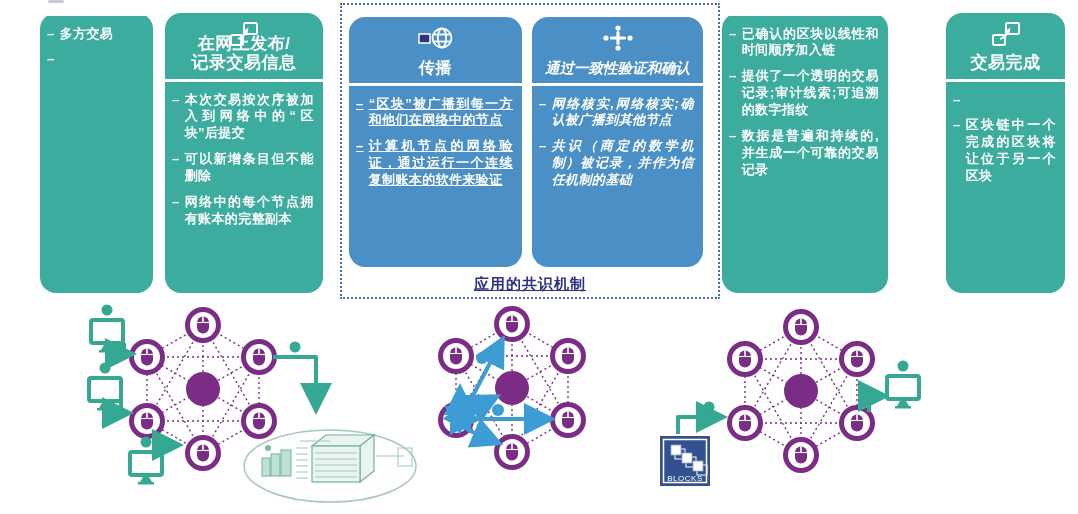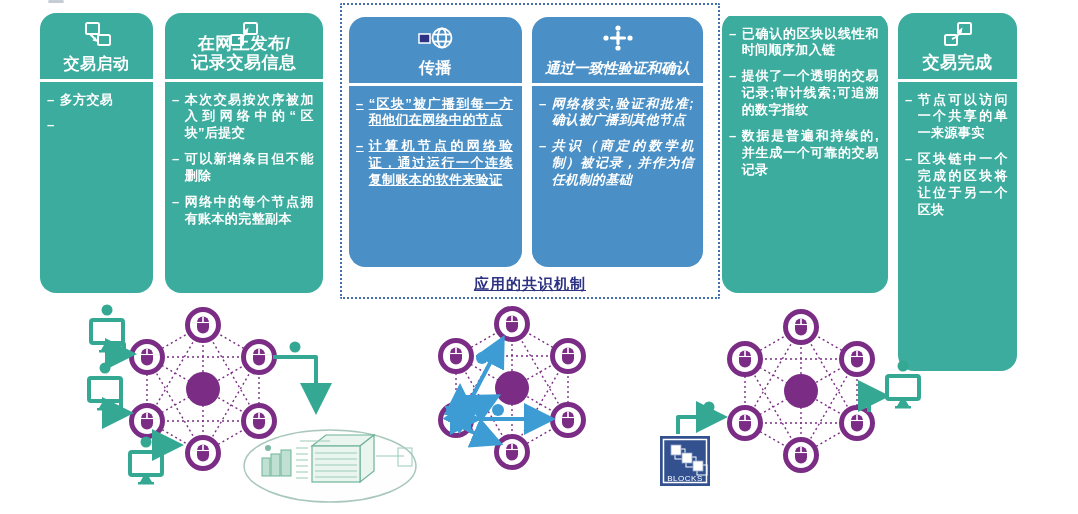--- a/index.html
+++ b/index.html
@@ -22,48 +22,37 @@
                    border:2px dotted #4470B0;border-radius:2px;}
   #consensus-label{position:absolute;left:0;bottom:3px;width:100%;text-align:center;
                    color:#2D3282;font-weight:bold;font-size:15px;letter-spacing:1px;text-decoration:underline;}
   #frag{position:absolute;left:48px;top:0;width:16px;height:3px;background:#aeb6c4;border-radius:2px;opacity:.7;}
   #netsvg{position:absolute;left:0;top:296px;}
   .s1{left:40px;top:13px;width:113px;height:280px;}
   .s2{left:165px;top:13px;width:158px;height:280px;}
   .s3{left:349px;top:17px;width:173px;height:250px;text-decoration:underline;}
   .s4{left:532px;top:17px;width:171px;height:250px;font-style:italic;}
   .s5{left:722px;top:13px;width:166px;height:280px;}
-  .s6{left:898px;top:13px;width:119px;height:358px;}
+  .s6{left:946px;top:13px;width:119px;height:280px;}
   .s1 .title,.s3 .title{font-size:16px;}
   .s2 .title,.s5 .title,.s6 .title{font-size:17px;}
   .s4 .title{font-size:14.5px;letter-spacing:0;}
 </style>
 </head>
 <body>
 
 <div id="canvas">
 
   <div id="frag"></div>
 
   <div id="consensus-frame">
     <div id="consensus-label">应用的共识机制</div>
   </div>
 
   <div class="stage teal s1">
-    <div class="hd">
-      <span class="icon">
-        <svg width="36" height="27" viewBox="0 0 36 27">
-            <rect x="7" y="2" width="13" height="11" rx="1.5" fill="none" stroke="#fff" stroke-width="2"></rect>
-            <rect x="19" y="14" width="12" height="10" rx="1.5" fill="none" stroke="#fff" stroke-width="2"></rect>
-            <path d="M11 13 L15.5 17.5" stroke="#fff" stroke-width="2" fill="none"></path>
-            <path d="M13.5 19.5 l6 1.8 -3.2 -5 z" fill="#fff"></path>
-          </svg>
-      </span>
-      <div class="title">交易启动</div>
-    </div>
     <div class="sep"></div>
     <ul>
       <li>
           <span class="dash">–</span>
           <span class="btxt">多方交易</span>
         </li>
       <li>
           <span class="dash">–</span>
         </li>
     </ul>
@@ -142,21 +131,21 @@
               <line x1="18" y1="7.5" x2="18" y2="18.5"></line>
             </g>
           </svg>
       </span>
       <div class="title">通过一致性验证和确认</div>
     </div>
     <div class="sep"></div>
     <ul>
       <li>
           <span class="dash">–</span>
-          <span class="btxt">网络核实,验证和批准;确认被广播到其他节点</span>
+          <span class="btxt">网络核实,网络核实;确认被广播到其他节点</span>
         </li>
       <li>
           <span class="dash">–</span>
           <span class="btxt">共识（商定的数学机制）被记录，并作为信任机制的基础</span>
         </li>
     </ul>
   </div>
 
   <div class="stage teal s5">
     <div class="sep"></div>
@@ -185,21 +174,20 @@
             <path d="M12 18 Q18 16 20 11" stroke="#fff" stroke-width="2" fill="none"></path>
             <path d="M21.5 12.5 l1 -6 -5 3.4 z" fill="#fff"></path>
           </svg>
       </span>
       <div class="title">交易完成</div>
     </div>
     <div class="sep"></div>
     <ul>
       <li>
           <span class="dash">–</span>
-          <span class="btxt">节点可以访问一个共享的单一来源事实</span>
         </li>
       <li>
           <span class="dash">–</span>
           <span class="btxt">区块链中一个完成的区块将让位于另一个区块</span>
         </li>
     </ul>
   </div>
 
   <svg id="netsvg" width="1078" height="218" viewBox="0 0 1078 218">
     <defs>

